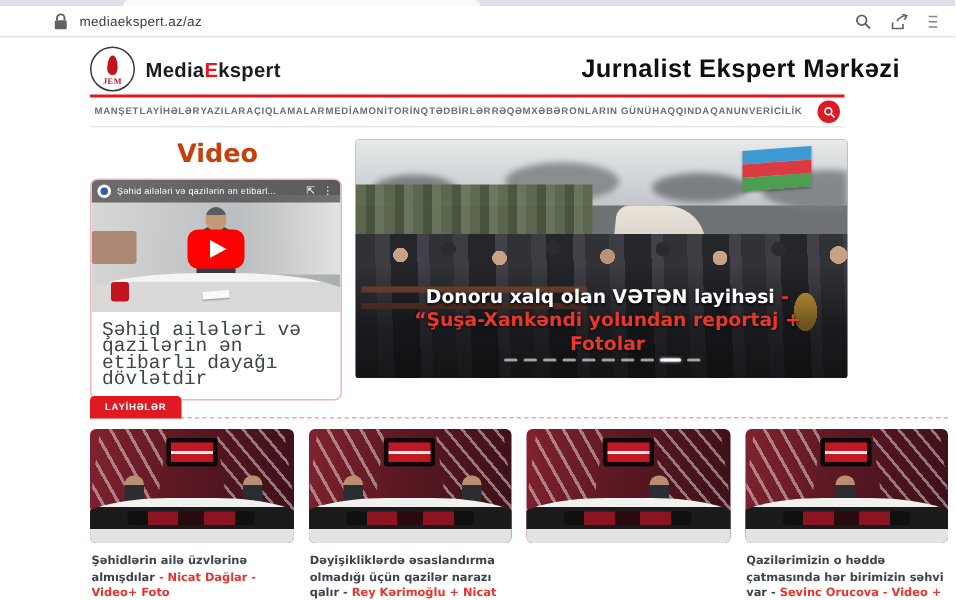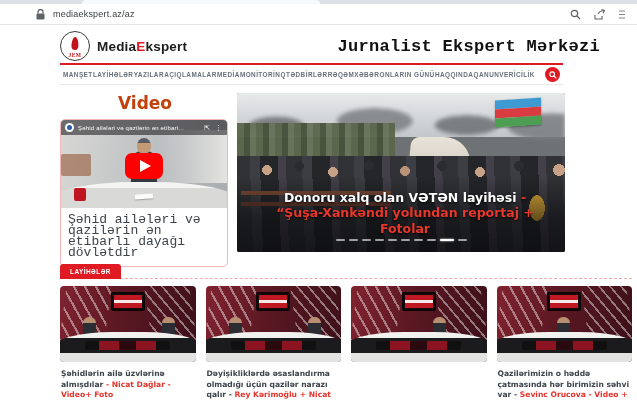--- a/index.html
+++ b/index.html
@@ -17,21 +17,21 @@
   .chrome-icons svg{display:block;}
 
   
   .site-header{position:absolute;top:28px;left:60px;width:540px;height:36px;display:flex;align-items:center;}
   .logo{display:flex;align-items:center;gap:7px;cursor:pointer;}
   .emblem{width:30px;height:30px;border:1.4px solid #3a3a3a;border-radius:50%;position:relative;background:#fff;box-sizing:border-box;}
   .emblem .quill{position:absolute;top:5px;left:50%;transform:translateX(-50%) rotate(2deg);width:7px;height:13px;background:#c2121c;border-radius:50% 50% 45% 45%/65% 65% 35% 35%;}
   .emblem .emblem-text{position:absolute;bottom:2px;left:0;right:0;text-align:center;font-family:"Liberation Serif",serif;font-size:5.5px;font-weight:700;color:#c2121c;letter-spacing:.4px;}
   .brand{font-size:13.5px;font-weight:700;color:#1c1c1c;letter-spacing:.2px;}
   .brand .accent{color:#e01a22;}
-  .site-title{margin-left:auto;font-family:Liberation Mono, monospace;font-size:17px;font-weight:700;color:#101010;letter-spacing:.3px;}
+  .site-title{margin-left:auto;font-family:Liberation Sans, sans-serif;font-size:17px;font-weight:700;color:#101010;letter-spacing:.3px;}
 
   
   .main-nav{position:absolute;top:63px;left:60px;width:503px;height:22px;border-top:2px solid #e01a22;border-bottom:1px solid #e7e7e7;display:flex;align-items:center;background:#fff;padding:0 3px;box-sizing:border-box;}
   .nav-list{display:flex;flex:1;justify-content:space-between;align-items:center;padding-right:10px;}
   .nav-item{font-size:6.4px;font-weight:700;color:#67707a;letter-spacing:.45px;cursor:pointer;white-space:nowrap;}
   .nav-search{width:15px;height:15px;border-radius:50%;background:#e01a22;display:flex;align-items:center;justify-content:center;cursor:pointer;flex:0 0 auto;}
 
   
   .video-col{position:absolute;top:93px;left:60px;width:170px;}
   .video-heading{text-align:center;font-size:17px;font-weight:700;color:#c2410c;font-family:"DejaVu Sans",sans-serif;margin:0 0 6px 0;}

